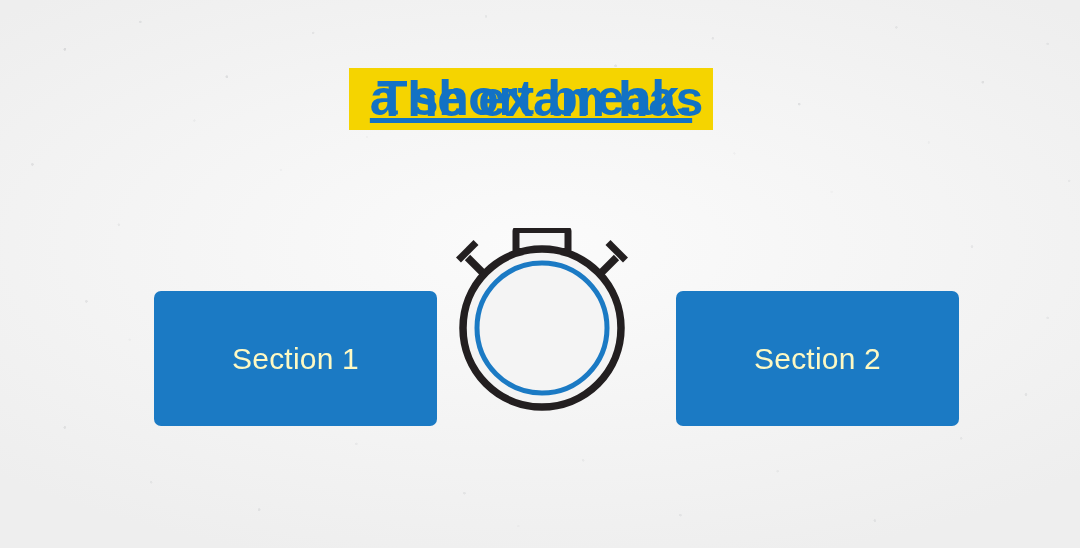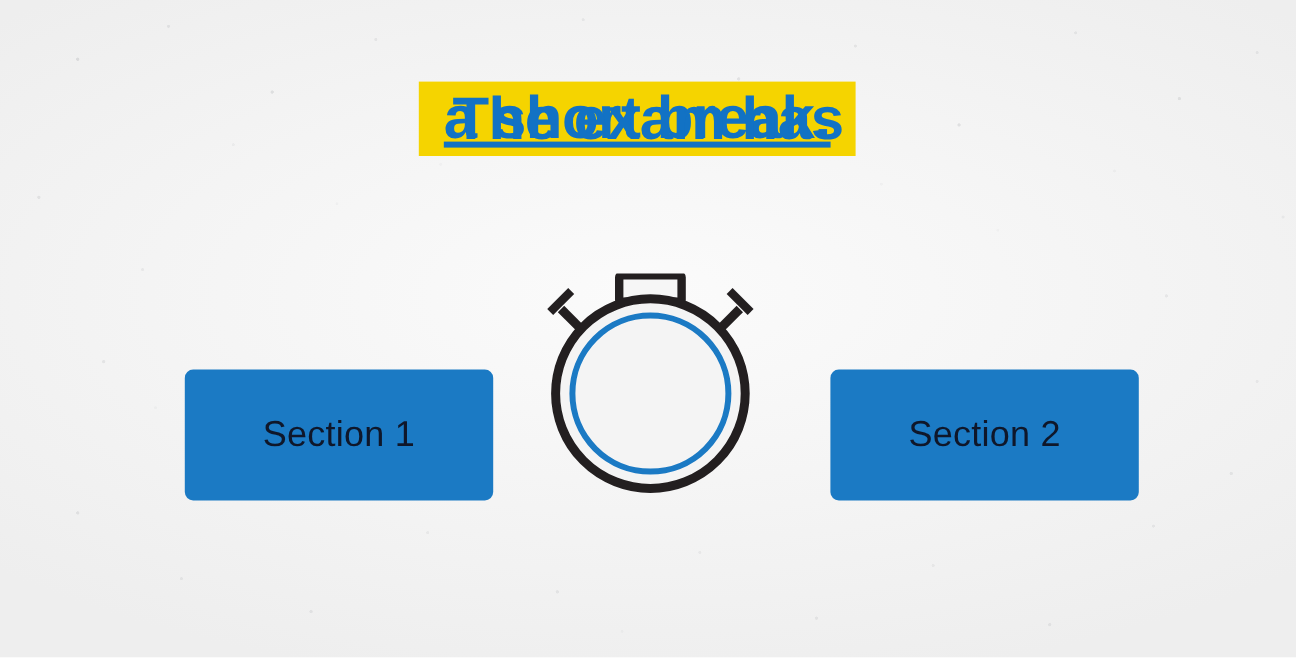--- a/index.html
+++ b/index.html
@@ -111,40 +111,40 @@
     font-weight: 700;
     letter-spacing: -0.4px;
     color: #1272C4;
     text-decoration: underline;
   }
   .headline-line-2 span { display: block; transform: translateY(-1px); }
 
   
   .section-btn {
     position: absolute;
-    top: 308px;
+    top: 291px;
     width: 249px;
     height: 101px;
     border-radius: 7px;
     background: #1B7AC4;
     border: none;
     display: flex;
     align-items: center;
     justify-content: center;
-    color: #0f172a;
+    color: #fef9c3;
     font-size: 30px;
     font-weight: 400;
     font-family: "Liberation Sans", sans-serif;
     letter-spacing: .2px;
-    padding: 4px;
+    padding: 17px;
     cursor: pointer;
     z-index: 3;
   }
   #btn-section-1 { left: 154px; }
-  #btn-section-2 { left: 676px; margin-left: 16px; }
+  #btn-section-2 { left: 676px; }
 
   
   #stopwatch {
     position: absolute;
     left: 452px;
     top: 228px;
     width: 180px;
     height: 185px;
     z-index: 4;
   }

